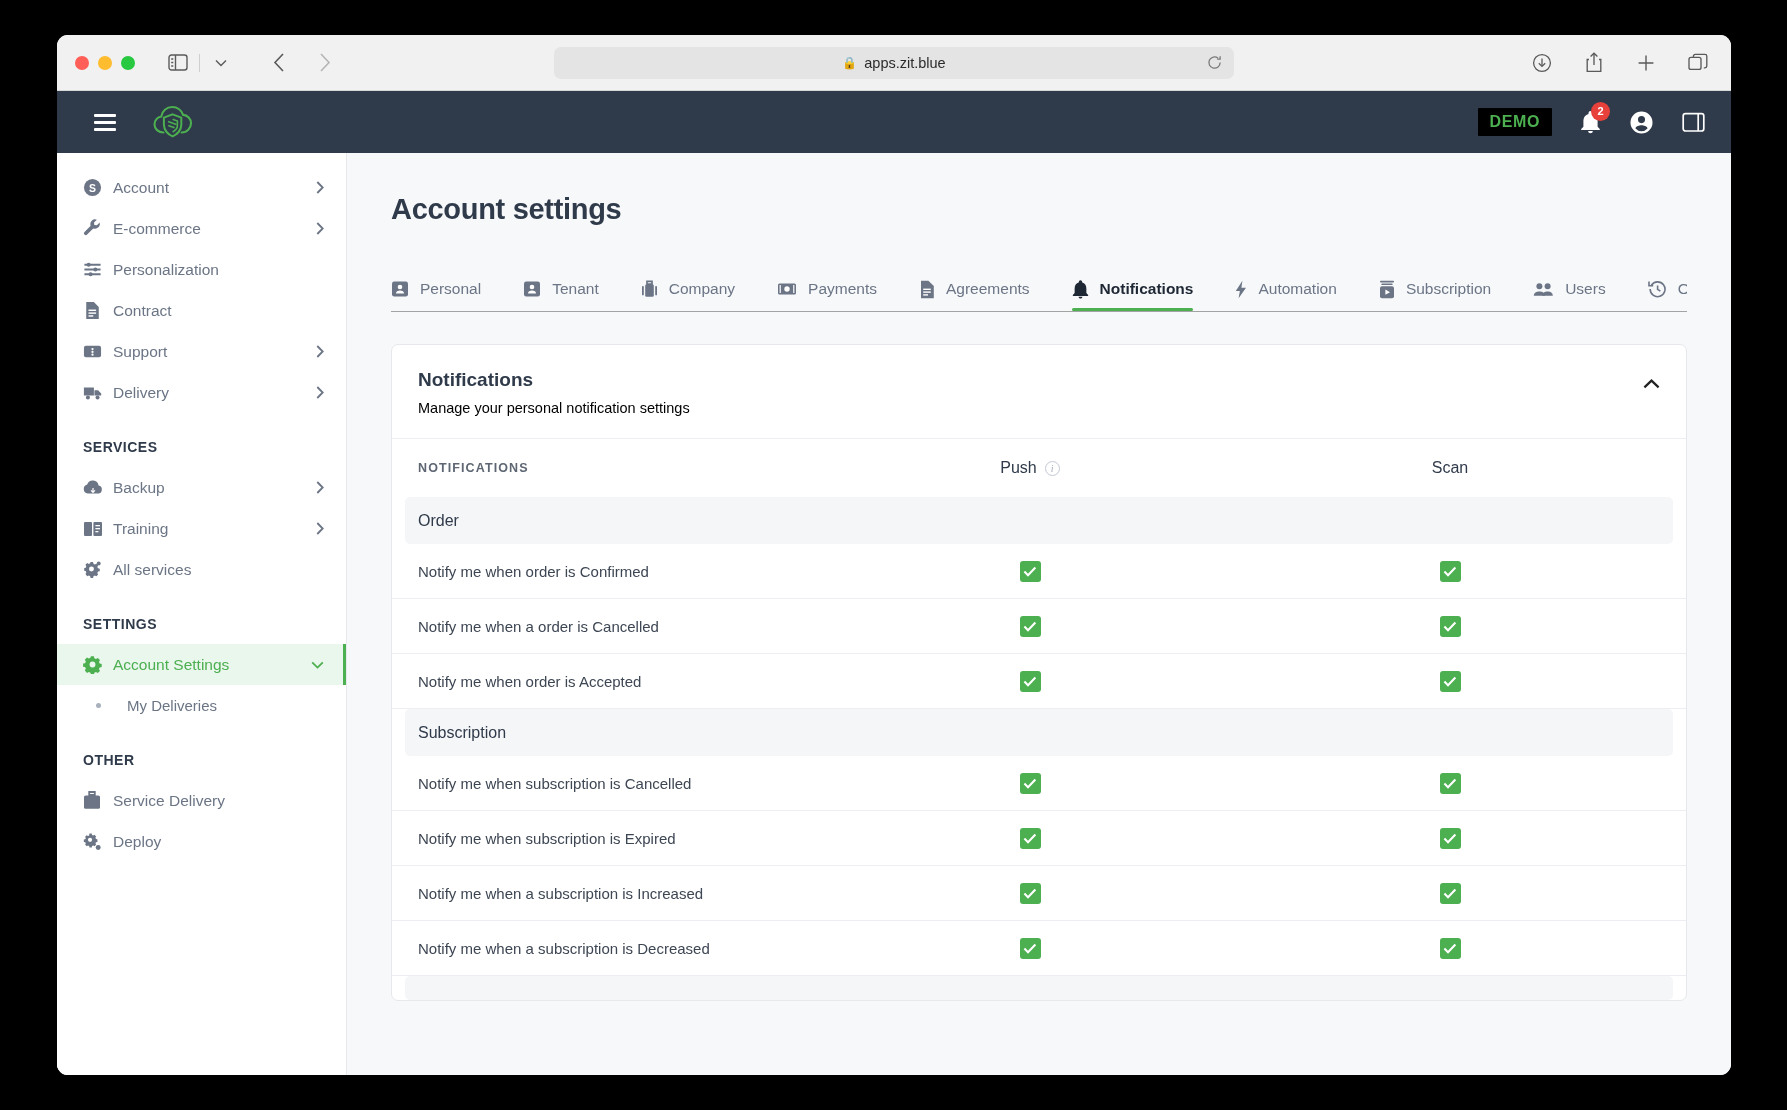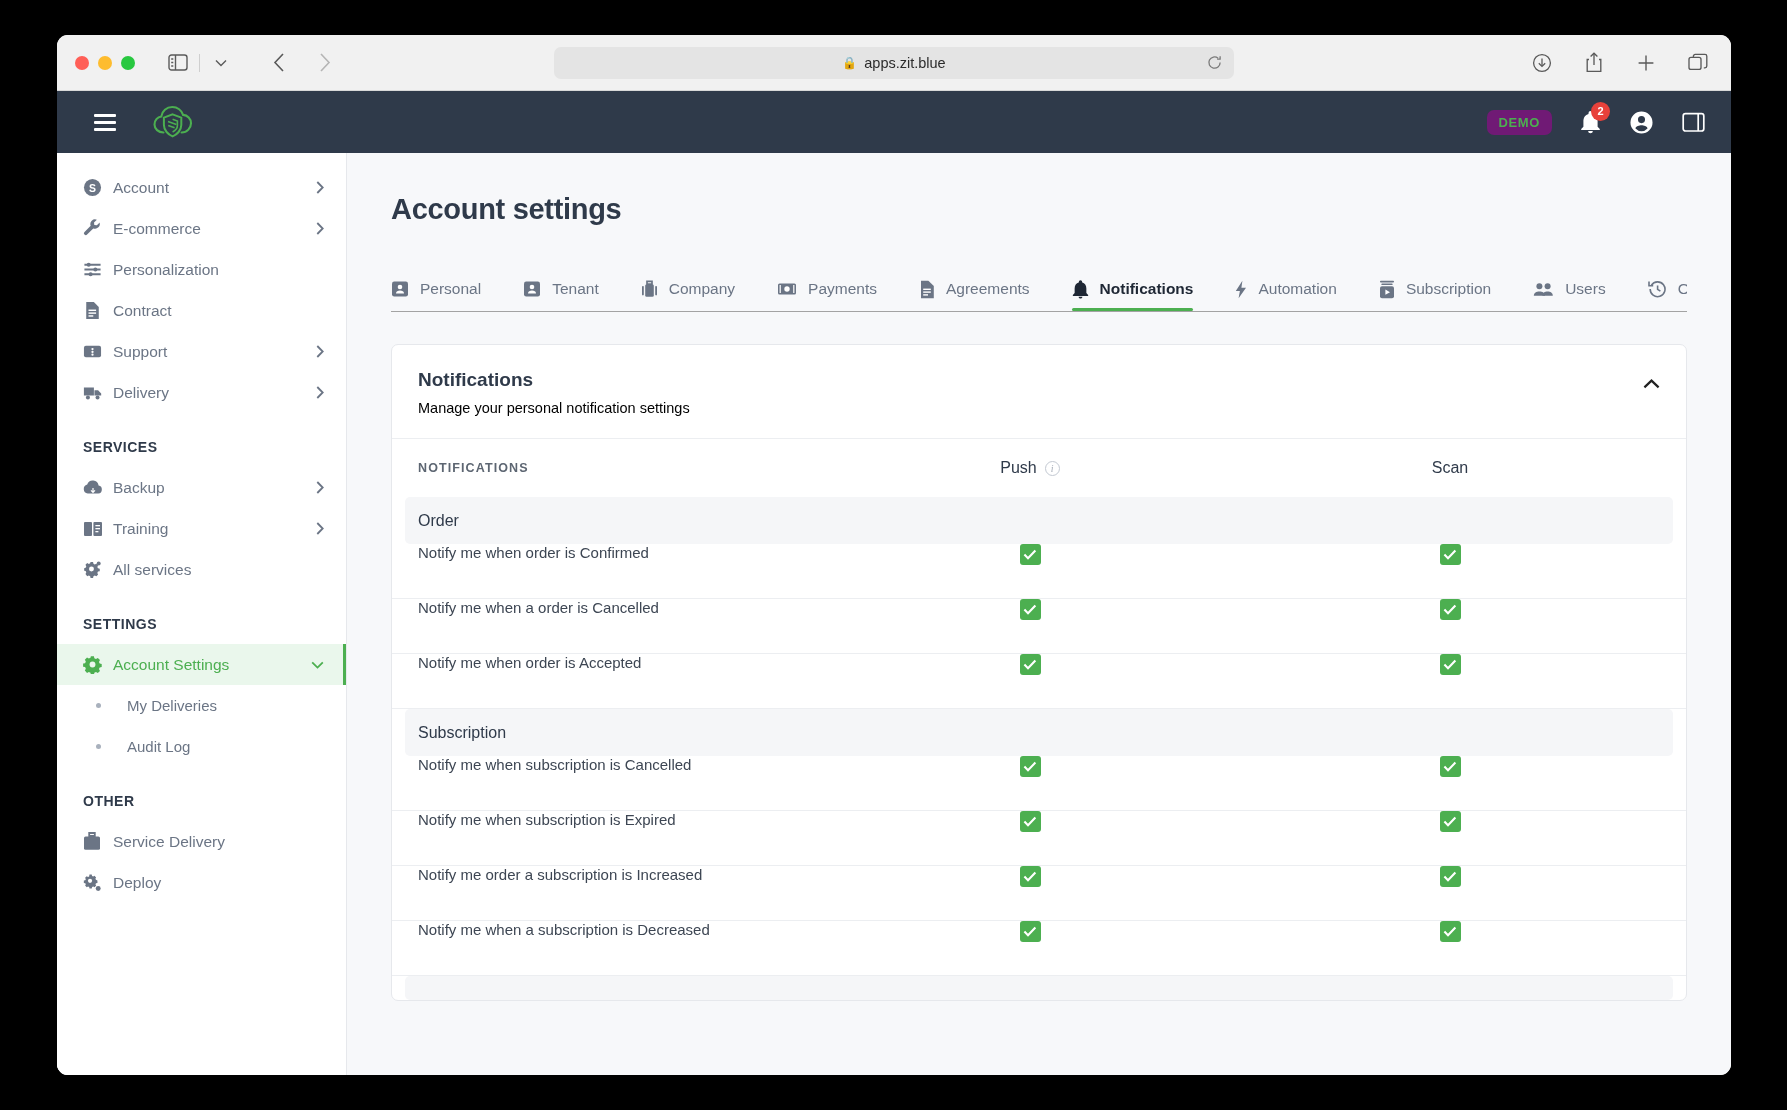--- a/index.html
+++ b/index.html
@@ -81,27 +81,27 @@
   }
   #hamburger { display: flex; flex-direction: column; gap: 4px; width: 22px; margin-left: 13px; cursor: pointer; }
   #hamburger span { display: block; height: 3px; background: #fff; border-radius: 1px; }
   #brand-logo { margin-left: 34px; display: flex; align-items: center; }
 
   #header-right {
     position: absolute; right: 26px;
     display: flex; align-items: center; gap: 28px;
   }
   #demo-badge {
-    background: #701a75;
+    background: #000000;
     color: #4caf50;
-    font-size: 13px;
+    font-size: 16px;
     font-weight: bold;
     letter-spacing: .6px;
     padding: 5px 12px;
-    border-radius: 7px;
+    border-radius: 1px;
   }
   .hdr-icon { color: #ffffff; display: flex; align-items: center; position: relative; }
   #notif-count {
     position: absolute; top: -9px; right: -9px;
     background: #e8413b; color: #fff;
     font-size: 11px; font-weight: bold;
     min-width: 19px; height: 19px;
     border-radius: 50%;
     display: flex; align-items: center; justify-content: center;
     padding: 0 4px;
@@ -250,21 +250,21 @@
     background: #f5f6f8;
     border-radius: 5px;
     margin: 0 13px;
     height: 47px;
     display: flex; align-items: center;
     padding: 0 13px;
     font-size: 16px;
     color: #2f3a4a;
   }
   .opt-row {
-    display: flex; align-items: flex-start;
+    display: flex; align-items: center;
     height: 55px;
     padding: 0 26px;
     border-bottom: 1px solid #eceef1;
   }
   .opt-row:last-child { border-bottom: none; }
   .opt-label { flex: 1; font-size: 15px; color: #3d4653; }
   .opt-cell { width: 420px; display: flex; align-items: center; justify-content: center; }
 
   .chk {
     width: 21px; height: 21px;
@@ -559,26 +559,20 @@
               </svg>
             </span>
         </div>
 
         <div class="sub-item">
           <span class="bullet">
               <i></i>
             </span>
           <span class="sub-label">My Deliveries</span>
         </div>
-        <div class="sub-item">
-          <span class="bullet">
-              <i></i>
-            </span>
-          <span class="sub-label">Audit Log</span>
-        </div>
 
         <div class="nav-section">OTHER</div>
 
         <div class="nav-item">
           <span class="ni-icon">
             <svg width="18" height="19" viewBox="0 0 18 19" fill="currentColor">
                 <path d="M6.2 1h5.6v3H6.2z" fill="none" stroke="currentColor" stroke-width="1.8"></path>
                 <rect x="1" y="4.4" width="16" height="13.4" rx="1.6"></rect>
               </svg>
           </span>
@@ -828,21 +822,21 @@
             <div class="opt-cell">
               <span class="chk">
                   <svg width="14" height="11" viewBox="0 0 14 11" fill="none" stroke="#fff" stroke-width="2.1">
                     <path d="M1.4 5.6L5 9.2L12.4 1.6"></path>
                   </svg>
                 </span>
             </div>
           </div>
 
           <div class="opt-row">
-            <div class="opt-label">Notify me order a subscription is Increased</div>
+            <div class="opt-label">Notify me when a subscription is Increased</div>
             <div class="opt-cell">
               <span class="chk">
                   <svg width="14" height="11" viewBox="0 0 14 11" fill="none" stroke="#fff" stroke-width="2.1">
                     <path d="M1.4 5.6L5 9.2L12.4 1.6"></path>
                   </svg>
                 </span>
             </div>
             <div class="opt-cell">
               <span class="chk">
                   <svg width="14" height="11" viewBox="0 0 14 11" fill="none" stroke="#fff" stroke-width="2.1">

